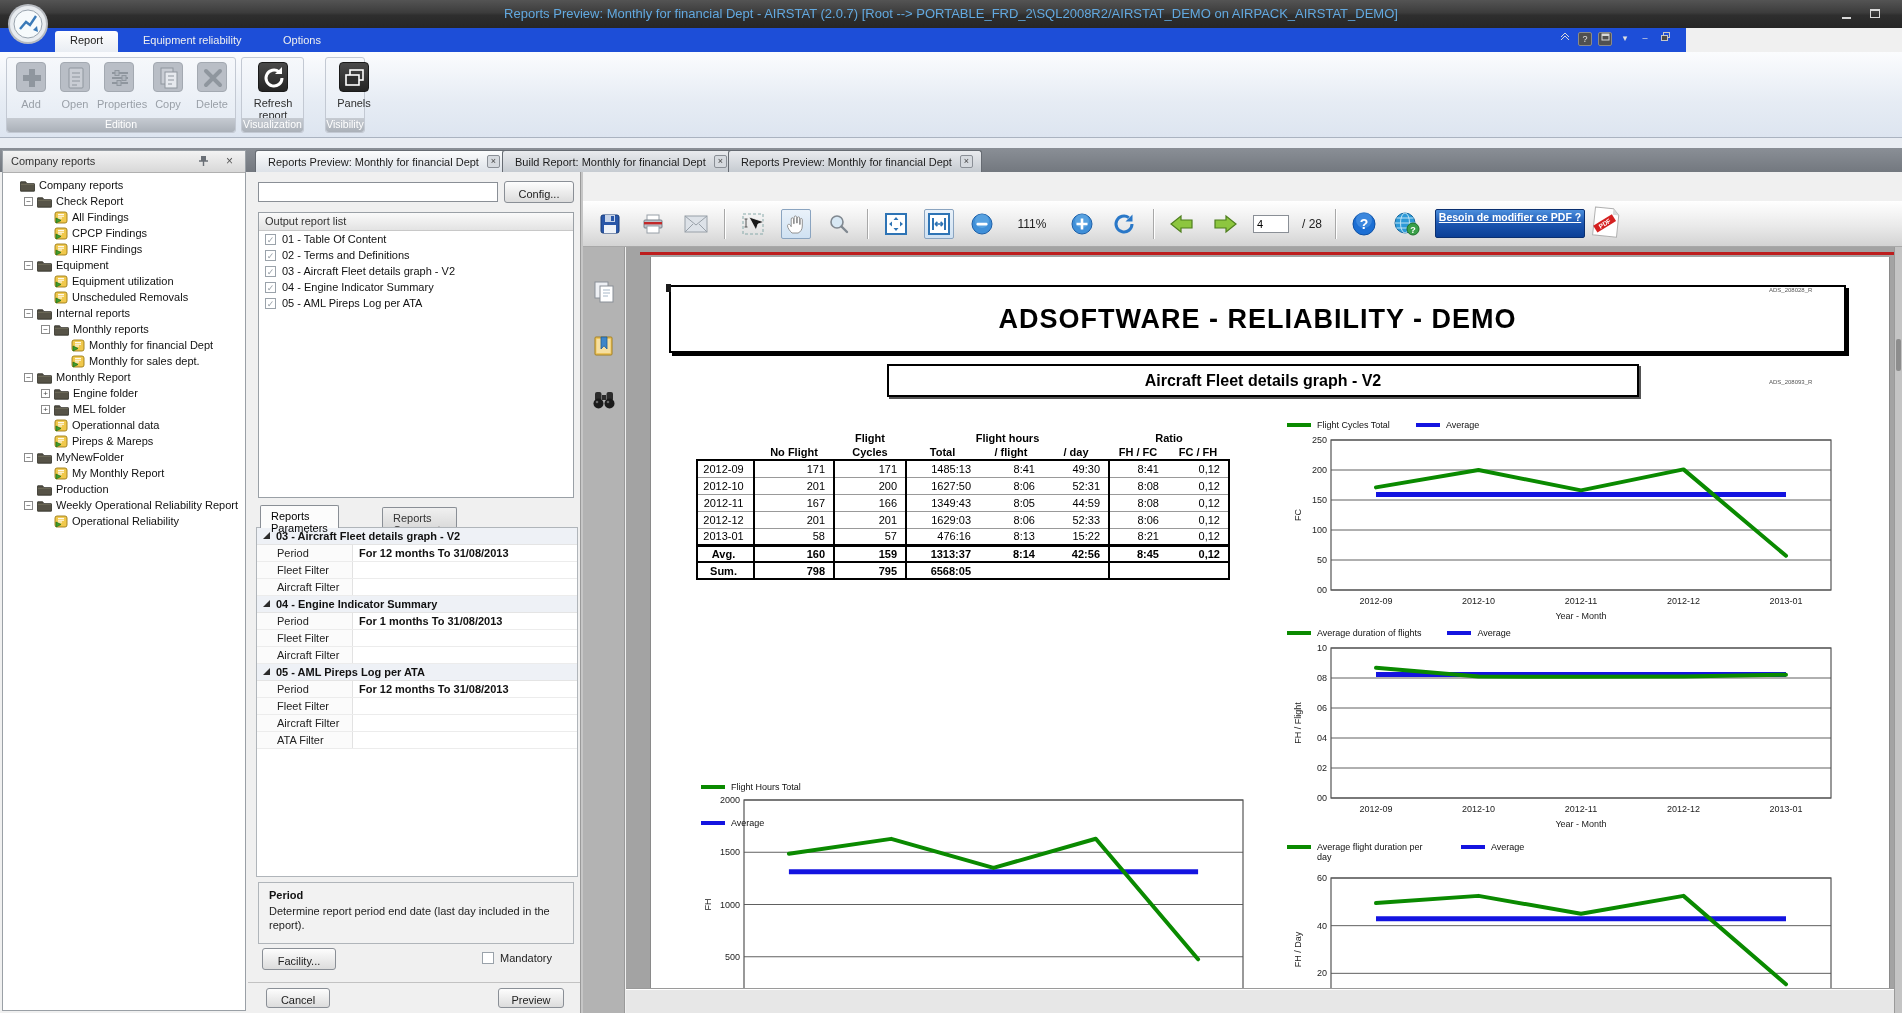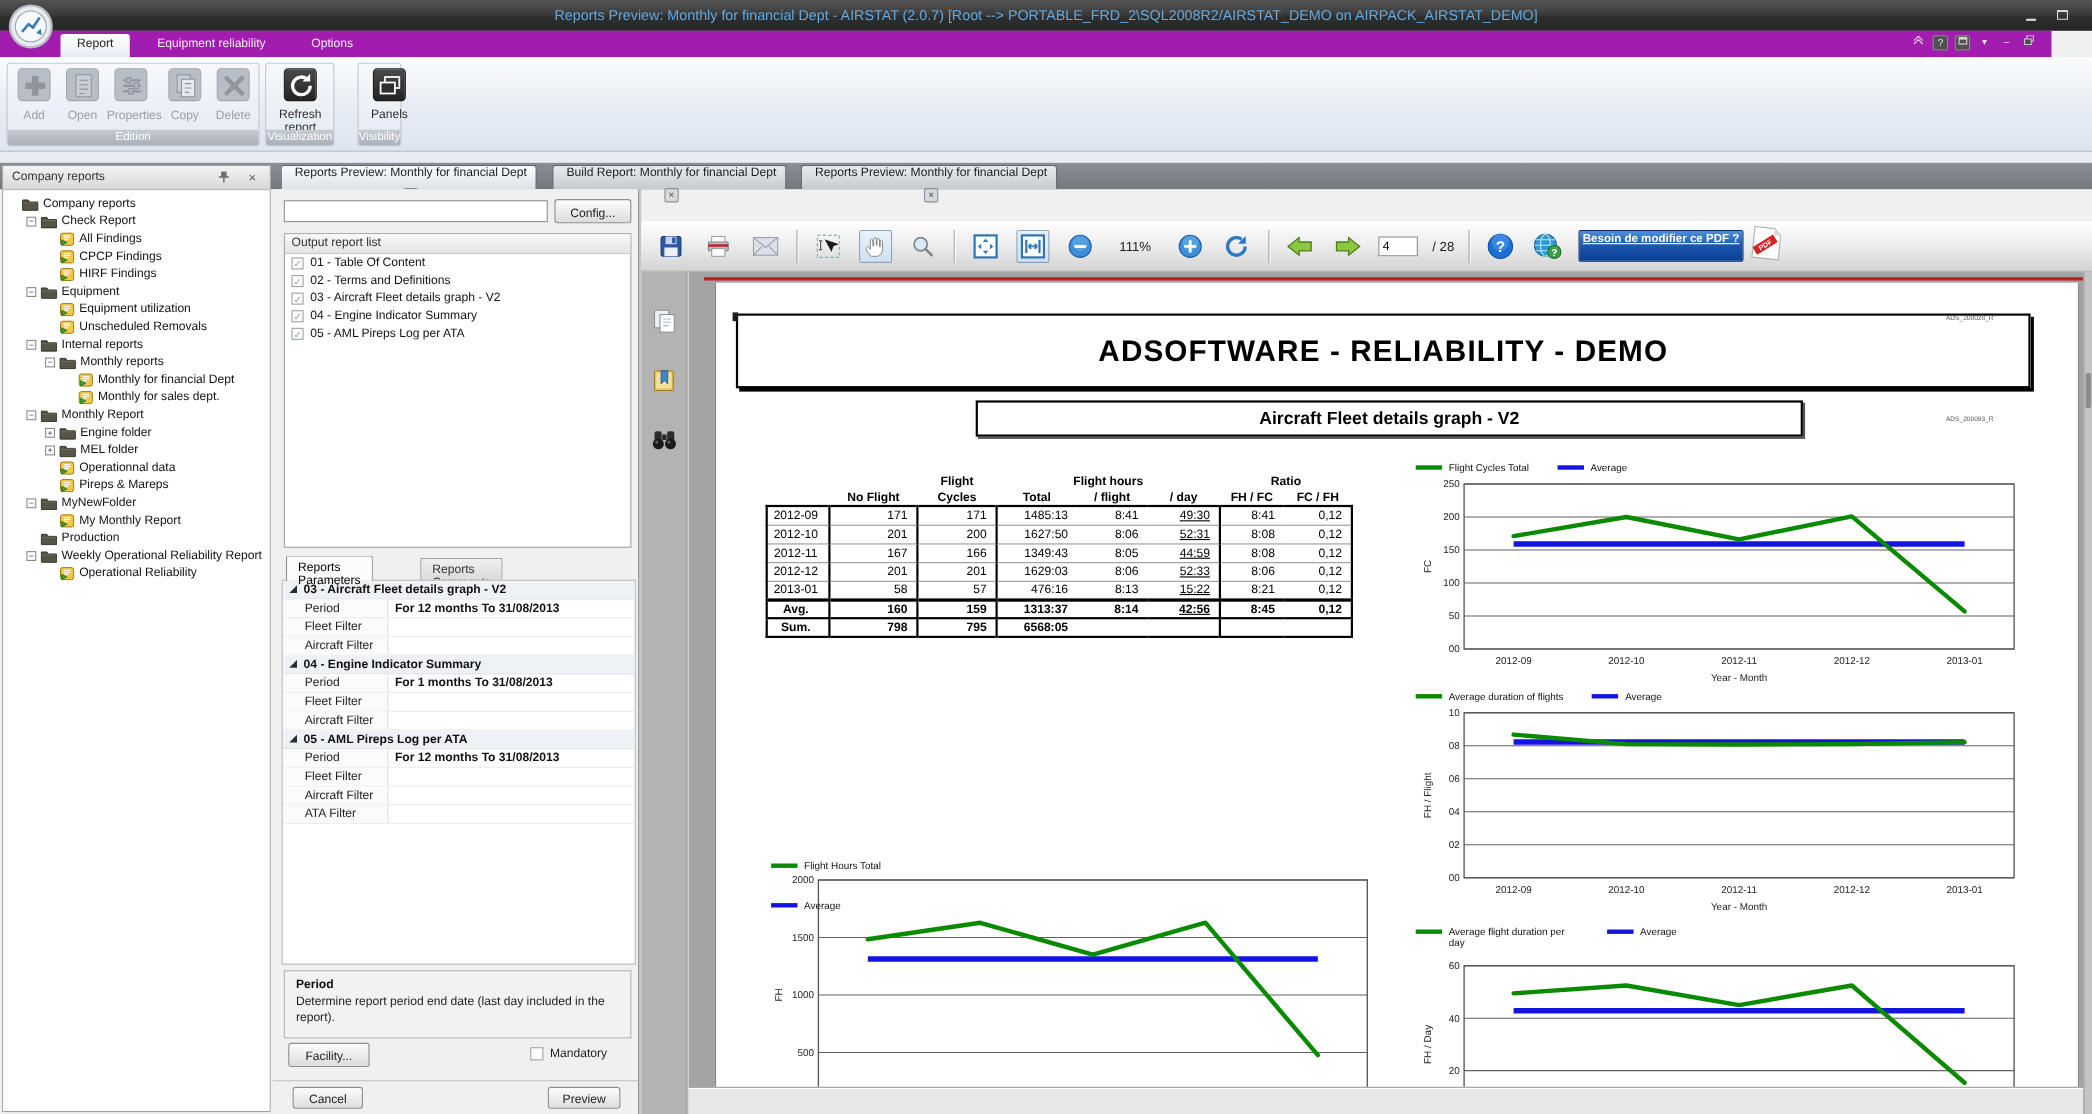--- a/index.html
+++ b/index.html
@@ -11,21 +11,21 @@
   .titlebar { position:absolute; left:0; top:0; width:1902px; height:28px;
     background:linear-gradient(#545454,#3c3c3c 45%,#2e2e2e 55%,#262626); }
   .titlebar .wtitle { position:absolute; left:0; right:0; top:6px; text-align:center;
     color:#62a9e0; font-size:13px; }
   .win-btn { position:absolute; top:9px; width:14px; height:12px; }
   .wb-min { right:46px; } .wb-min i { display:block; width:9px; height:2px; background:#d8d8d8; margin-top:8px; }
   .wb-max { right:18px; } .wb-max i { display:block; width:10px; height:9px; border:1px solid #d8d8d8; border-top:2px solid #d8d8d8; }
   .appicon { position:absolute; left:7px; top:3px; width:42px; height:42px; z-index:30; }
 
   
-  .ribbon-tabs { position:absolute; left:0; top:28px; width:1865px; height:24px; background:#a21caf; }
+  .ribbon-tabs { position:absolute; left:0; top:28px; width:1686px; height:24px; background:#1d4ed8; }
   .rtab { position:absolute; top:3px; height:21px; padding:3px 15px; font-size:11px; color:#efefef; }
   .rtab.active { background:linear-gradient(#fefefe,#e9edf3); color:#222; border-radius:3px 3px 0 0; }
   .rt0 { left:55px; } .rt1 { left:128px; } .rt2 { left:268px; }
   .ribbon-mini { position:absolute; right:14px; top:4px; display:flex; gap:6px; align-items:center; }
   .rmini { width:14px; height:14px; border:1px solid #8a8a8a; border-radius:2px; background:#505050;
     color:#e0e0e0; font-size:9px; line-height:12px; text-align:center; }
   .rmini.noborder { border:none; background:none; }
   .ribbon-body { position:absolute; left:0; top:52px; width:1902px; height:86px;
     background:linear-gradient(#fbfcfe,#e6ecf4 58%,#dde5f0); border-bottom:1px solid #aab3c0; }
   .rgroup { position:absolute; top:5px; height:76px; border:1px solid #c3c9d3; border-radius:3px;
@@ -41,21 +41,21 @@
   .rbtn.disabled .ric { background:#b9bec6; border:1px solid #a3a9b1; }
   .rbtn .rlab2 { display:block; font-size:11px; color:#2f2f2f; line-height:1.1; }
   .caret { color:#9aa0a8; font-size:8px; }
 
   
   .prestrip { position:absolute; left:0; top:138px; width:1902px; height:10px; background:#e9edf3; }
   .docstrip { position:absolute; left:0; top:148px; width:1902px; height:24px;
     background:linear-gradient(#8a8f96,#73787f); }
   .dtab { position:absolute; top:2px; height:22px; display:inline-flex; align-items:center; gap:8px;
     padding:0 8px 0 12px; font-size:11px; color:#1c1c1c; border:1px solid #666b72; border-bottom:none;
-    border-radius:3px 3px 0 0; background:linear-gradient(#e9ebee,#c6cbd1);flex-direction:column; }
+    border-radius:3px 3px 0 0; background:linear-gradient(#e9ebee,#c6cbd1); }
   .dtab.active { background:linear-gradient(#fbfcfd,#dde2e8); }
   .dtab .dclose { width:13px; height:13px; border:1px solid #8a8f96; border-radius:2px; background:#d6dadf;
     font-size:9px; line-height:11px; text-align:center; color:#444; }
   #doc-tabs .dtab:nth-child(1){ left:255px; } #doc-tabs .dtab:nth-child(2){ left:502px; } #doc-tabs .dtab:nth-child(3){ left:728px; }
 
   
   .lpanel { position:absolute; left:2px; top:150px; width:244px; height:861px; background:#f0f0f0; border:1px solid #9aa0a6; }
   .lp-head { position:absolute; left:0; top:0; right:0; height:22px; background:linear-gradient(#f3f3f3,#d8d8d8);
     border-bottom:1px solid #b0b0b0; font-size:11px; color:#333; padding:4px 0 0 8px; }
   .lp-pin { position:absolute; right:36px; top:4px; } .lp-x { position:absolute; right:12px; top:3px; color:#555; font-size:12px; }
@@ -139,21 +139,21 @@
   .pg-code { position:absolute; font-size:6px; color:#555; }
   .code1 { left:1118px; top:30px; } .code2 { left:1118px; top:122px; }
 
   .rtable { position:absolute; left:45px; top:173px; border-collapse:collapse; font-size:11px; color:#000; table-layout:fixed; }
   .rtable thead td { font-weight:bold; text-align:center; height:15px; border:none; }
   .rtable tbody { border:2px solid #000; }
   .rtable tbody td { height:17px; text-align:right; padding-right:8px; border-bottom:1px solid #999; }
   .rtable tbody td.c0 { text-align:center; padding-right:4px; border-right:2px solid #000; }
   .rtable tbody td.c1 { border-right:2px solid #000; }
   .rtable tbody td.c2 { border-right:2px solid #000; }
-  .rtable tbody td.c5 { border-right:2px solid #000;text-decoration:underline; }
+  .rtable tbody td.c5 { border-right:2px solid #000; }
   .rtable tbody tr.avg td { border-top:3px solid #000; border-bottom:2px solid #000; font-weight:bold; }
   .rtable tbody tr.sum td { font-weight:bold; border-bottom:none; }
 
   .legend { position:absolute; display:flex; gap:26px; font-size:9px; color:#111; z-index:2; }
   .lg-item { display:flex; gap:6px; align-items:flex-start; }
   .lg-swatch { width:24px; height:4px; margin-top:3px; flex:none; }
   .lg1 { left:636px; top:163px; } .lg2 { left:636px; top:371px; } .lg3 { left:50px; top:525px;flex-direction:column; } .lg4 { left:636px; top:585px; }
   .lg4 .wraplab { width:118px; display:inline-block; }
   .chart { position:absolute; }
   .ch0 { left:640px; top:179px; width:560px; height:190px; }

